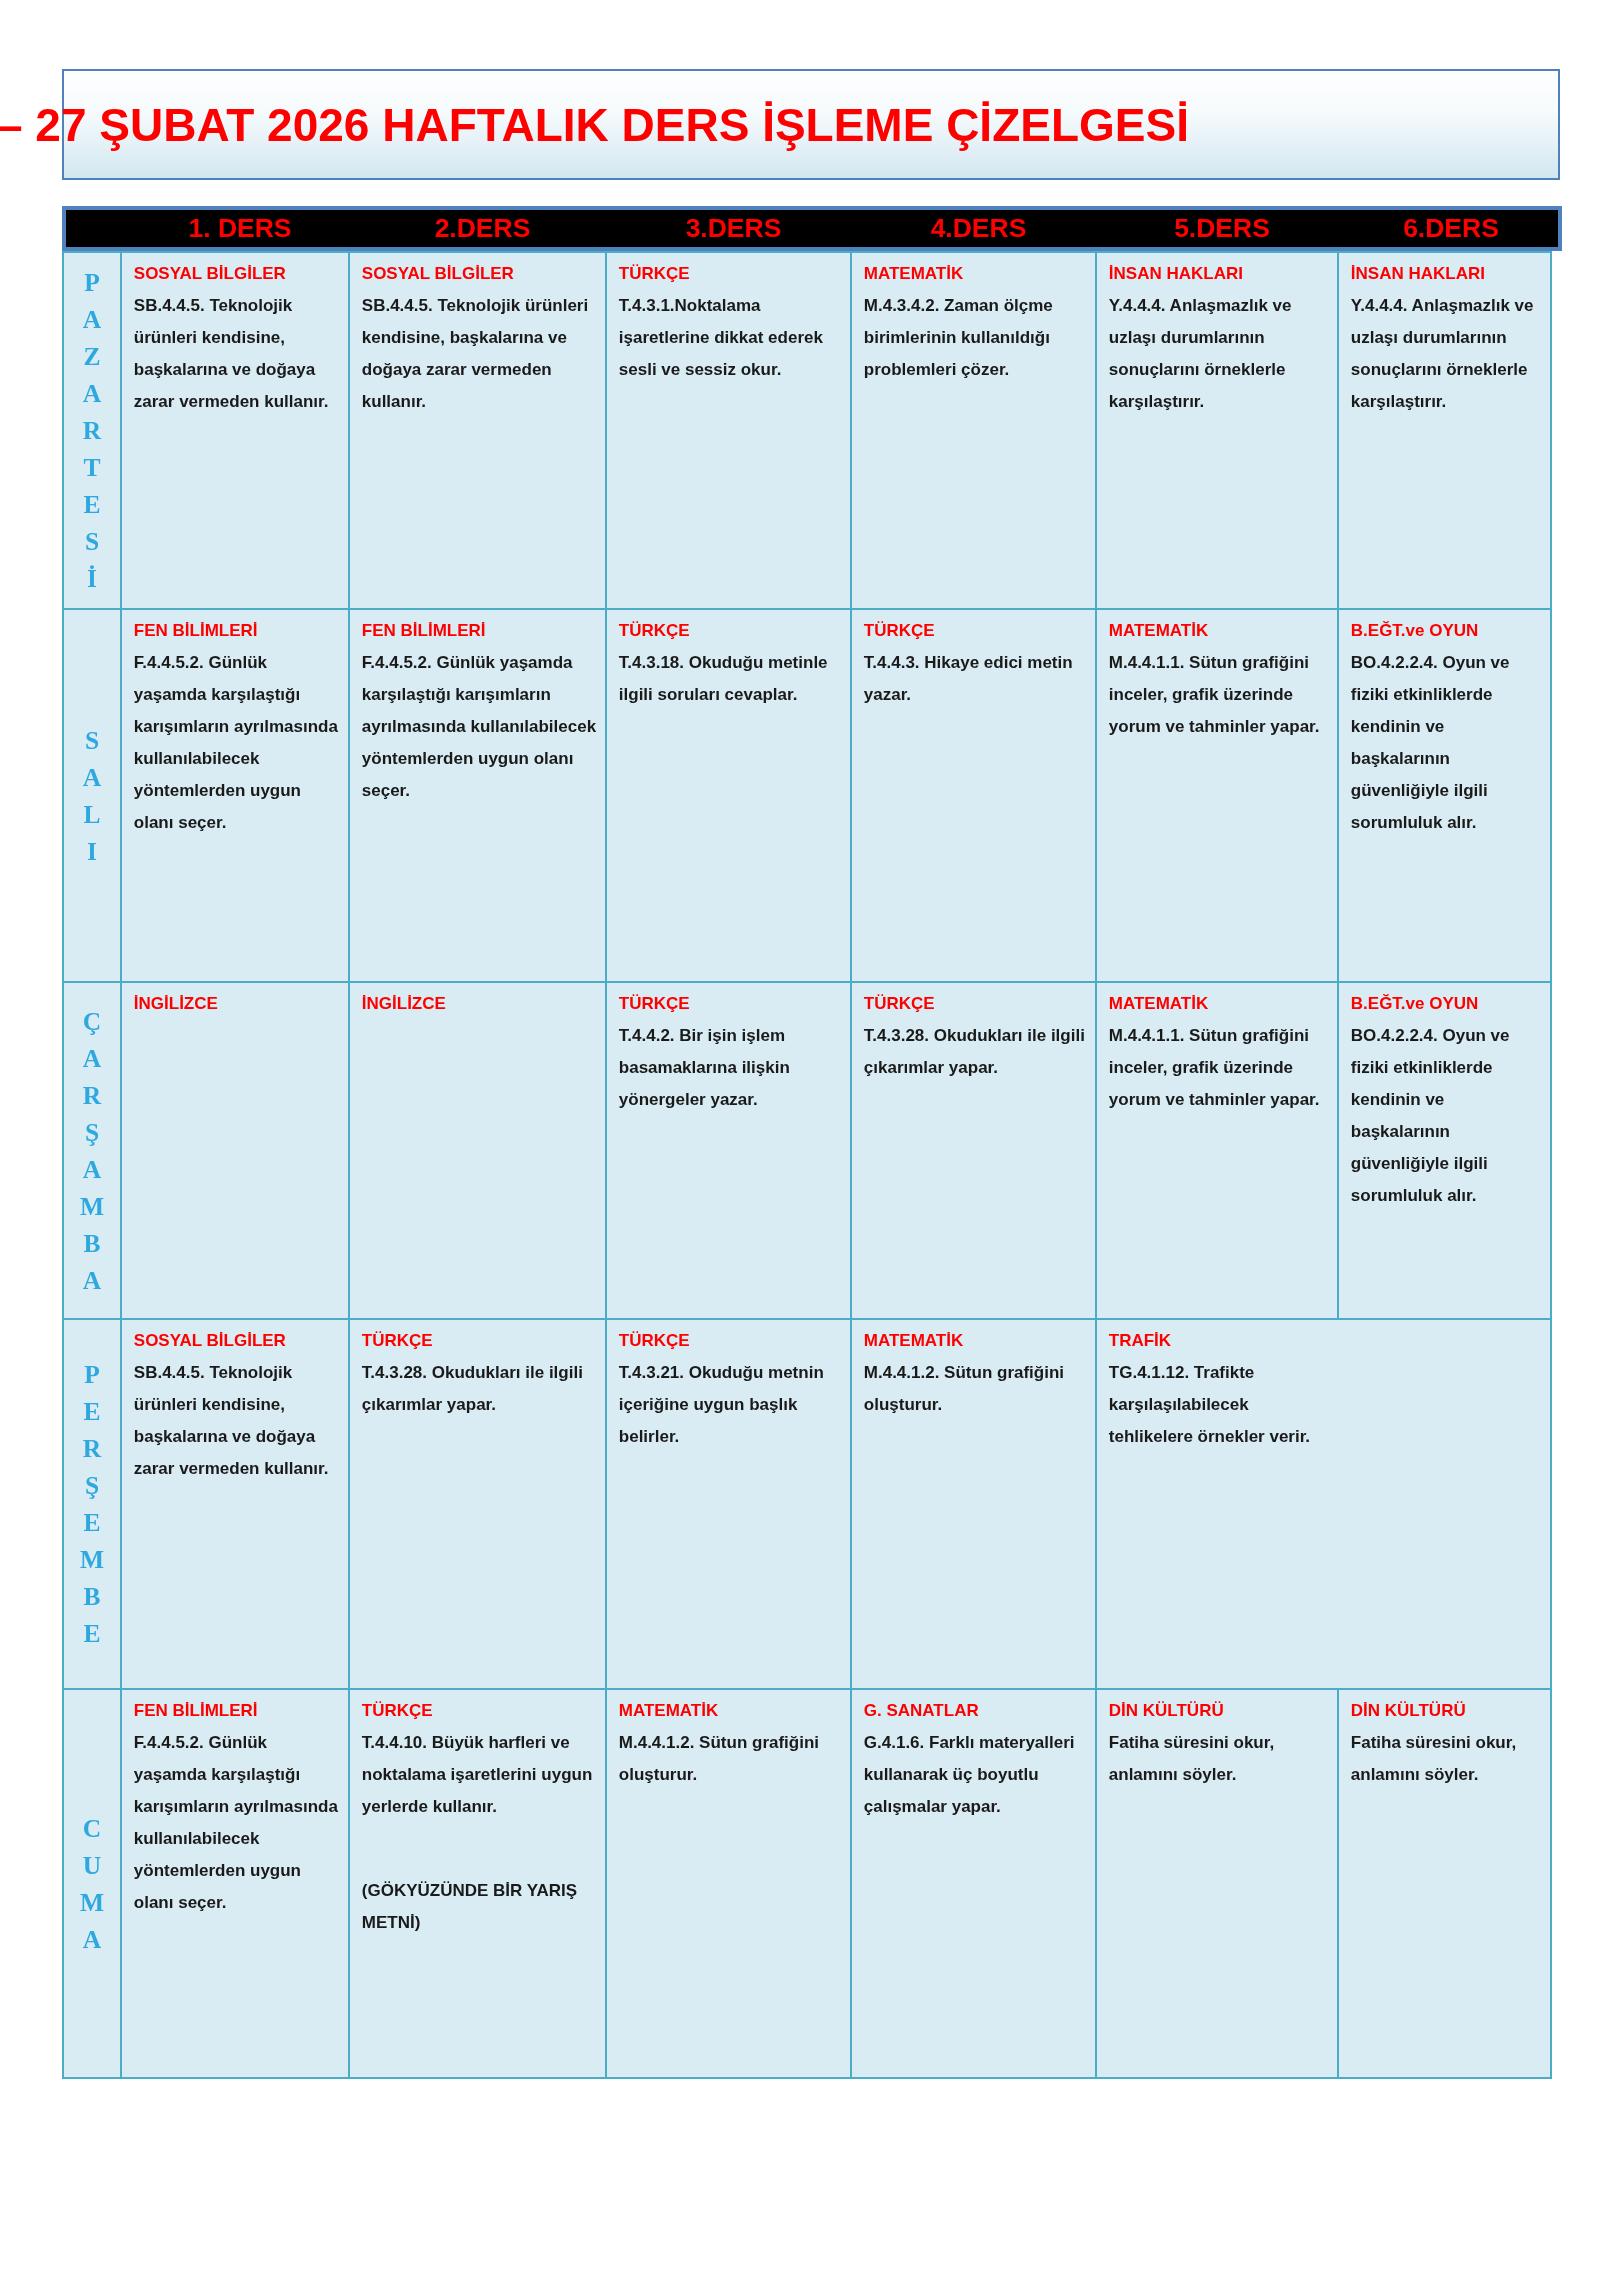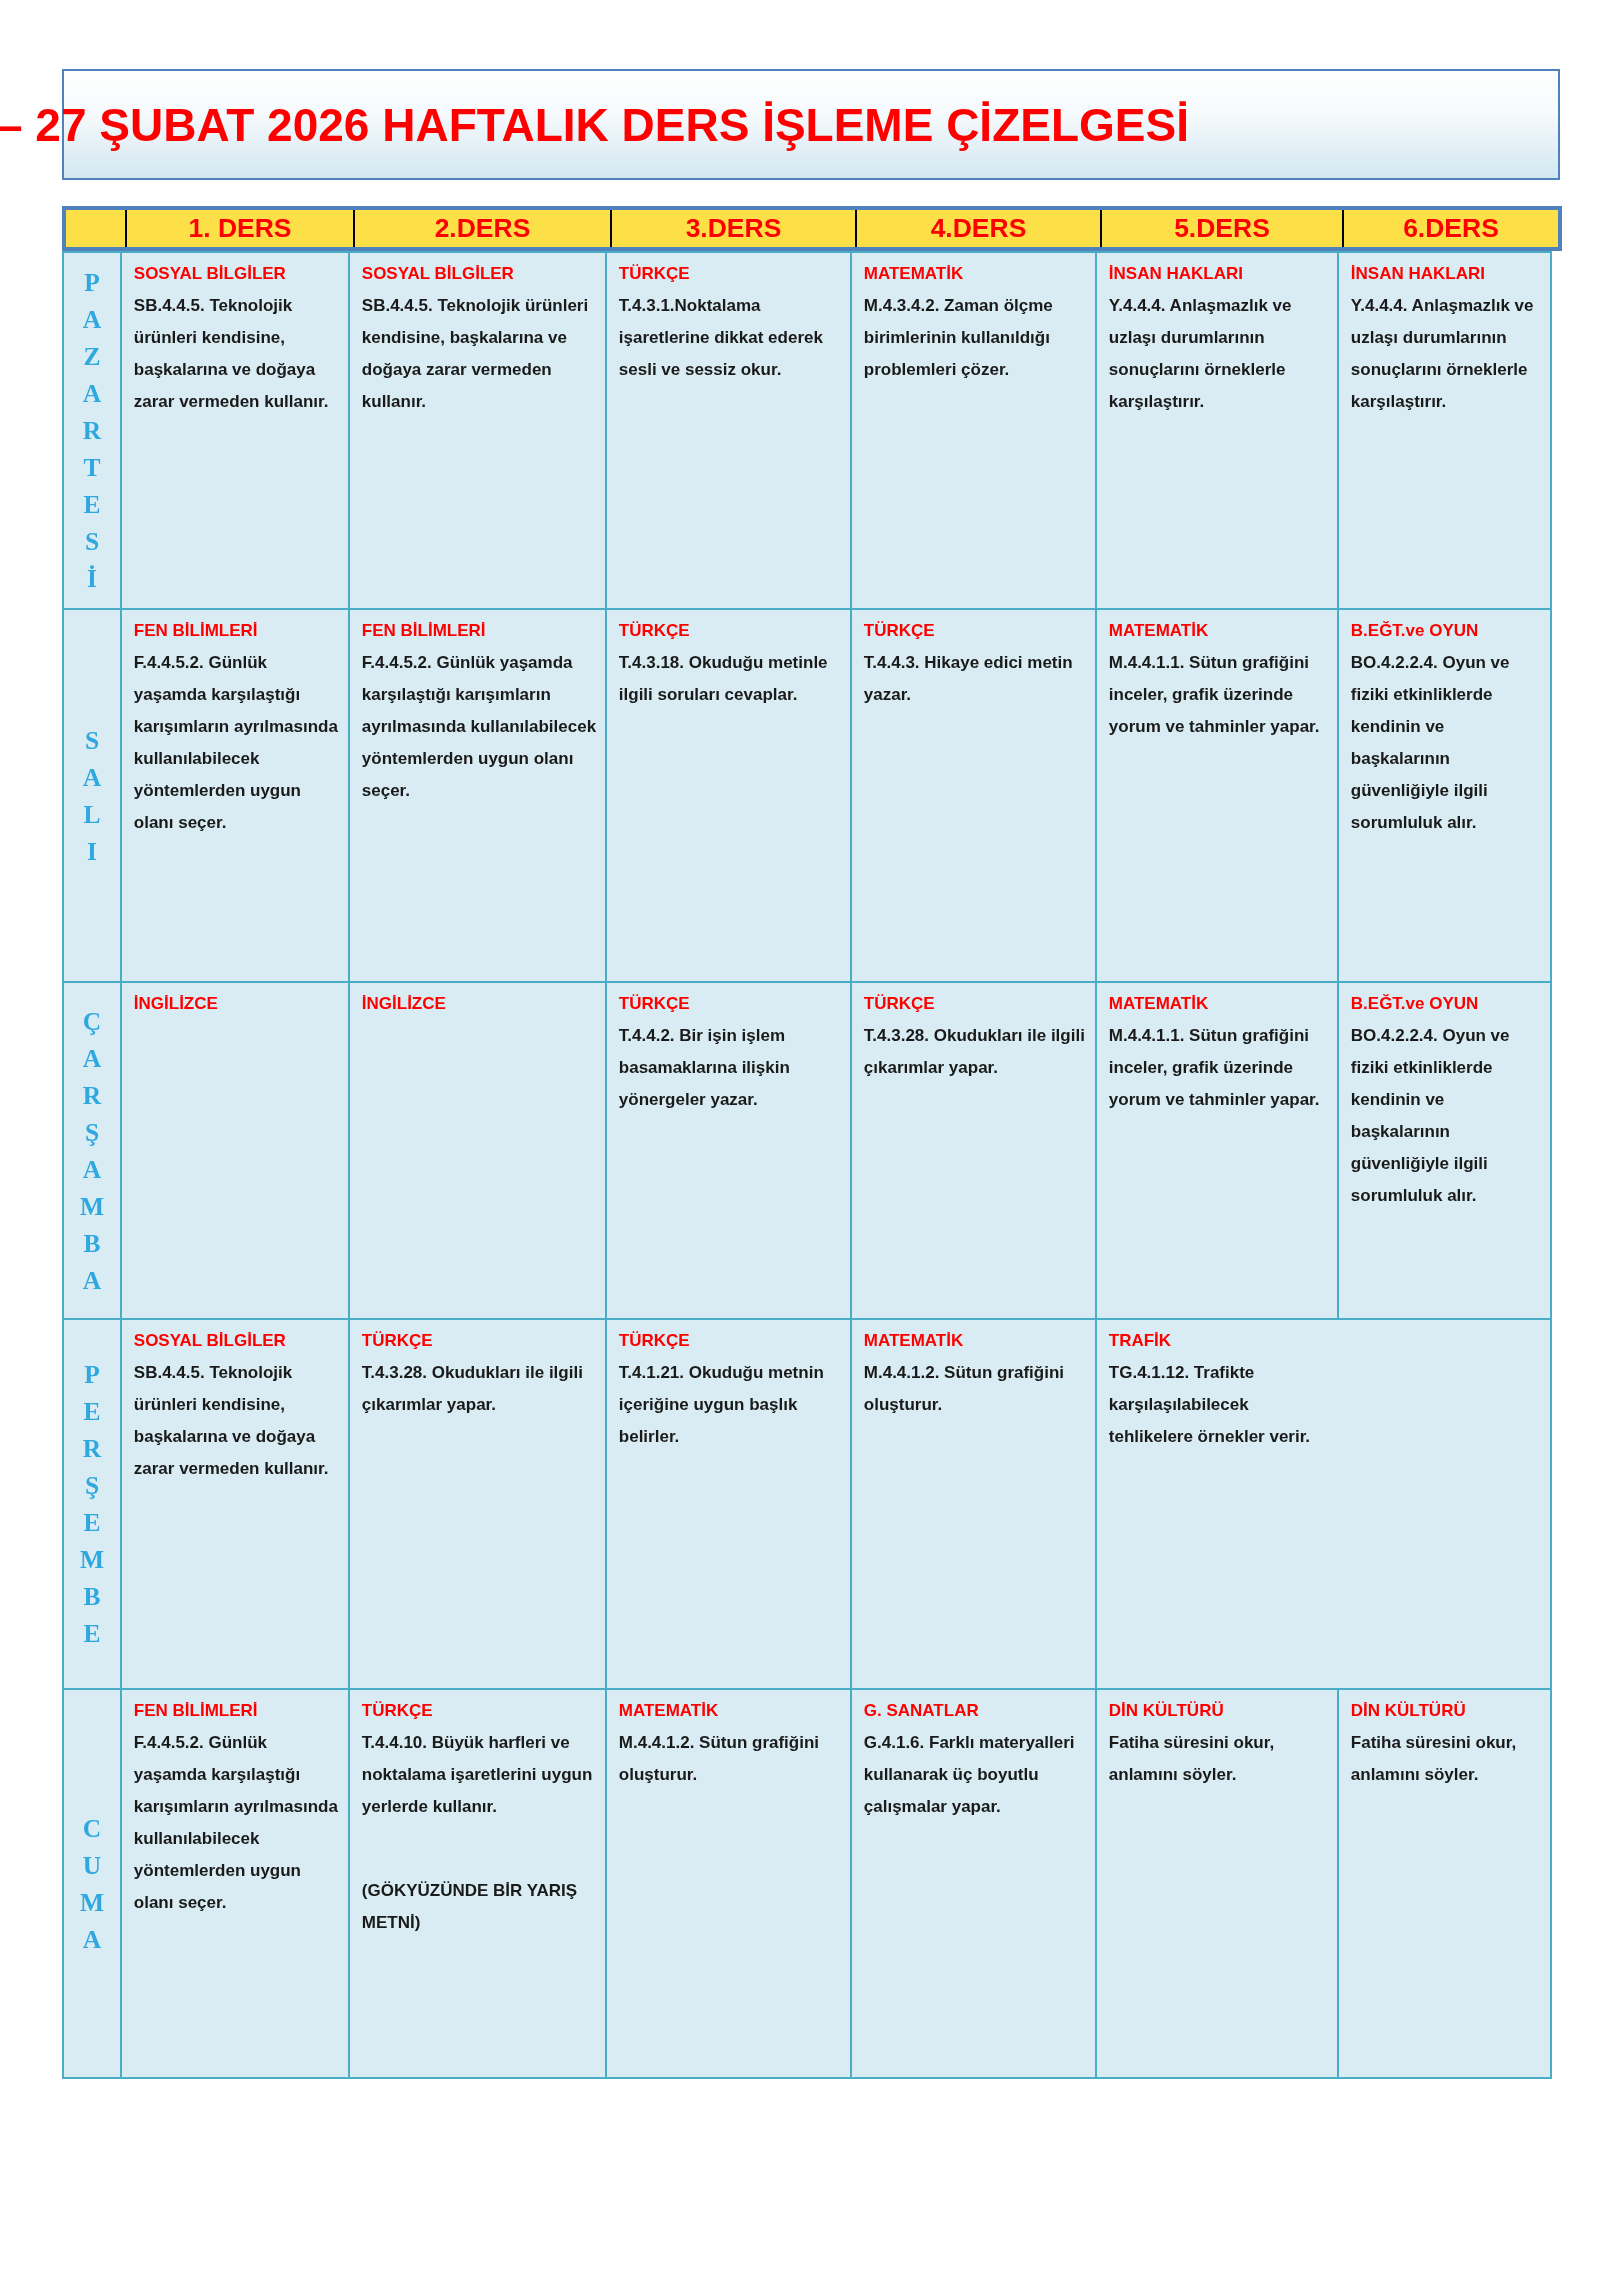--- a/index.html
+++ b/index.html
@@ -17,21 +17,21 @@
     box-sizing:border-box;border:2px solid #4F81BD;
     background:linear-gradient(180deg,#ffffff 0%,#f5fafc 40%,#d2e7f0 100%);
     display:flex;align-items:center;justify-content:center;
     padding-right:500px;
   }
   .title-text{color:#FF0000;font-size:46px;white-space:nowrap;}
 
   
   .header-band{
     position:absolute;left:62px;top:206px;width:1500px;height:45px;
-    box-sizing:border-box;border:4.9px solid #4F81BD;background:#fde047;
+    box-sizing:border-box;border:4.9px solid #4F81BD;background:#000000;
     display:grid;grid-template-columns:61px 228px 257px 245px 245px 242px 1fr;
   }
   .hcell{
     border-right:2px solid #000000;
     display:flex;align-items:center;justify-content:center;
     color:#FF0000;font-size:26.5px;
   }
   .hcell:last-child{border-right:none;}
 
   
@@ -203,21 +203,21 @@
       <div class="cell lesson">
         <div class="subject">SOSYAL BİLGİLER</div>
         <div class="lesson-body">SB.4.4.5. Teknolojik ürünleri kendisine, başkalarına ve doğaya zarar vermeden kullanır.</div>
       </div>
       <div class="cell lesson">
         <div class="subject">TÜRKÇE</div>
         <div class="lesson-body">T.4.3.28. Okudukları ile ilgili çıkarımlar yapar.</div>
       </div>
       <div class="cell lesson">
         <div class="subject">TÜRKÇE</div>
-        <div class="lesson-body">T.4.1.21. Okuduğu metnin içeriğine uygun başlık belirler.</div>
+        <div class="lesson-body">T.4.3.21. Okuduğu metnin içeriğine uygun başlık belirler.</div>
       </div>
       <div class="cell lesson">
         <div class="subject">MATEMATİK</div>
         <div class="lesson-body">M.4.4.1.2. Sütun grafiğini oluşturur.</div>
       </div>
       <div class="cell lesson">
         <div class="subject">TRAFİK</div>
         <div class="lesson-body">TG.4.1.12. Trafikte karşılaşılabilecek tehlikelere örnekler verir.</div>
       </div>
     </div>

